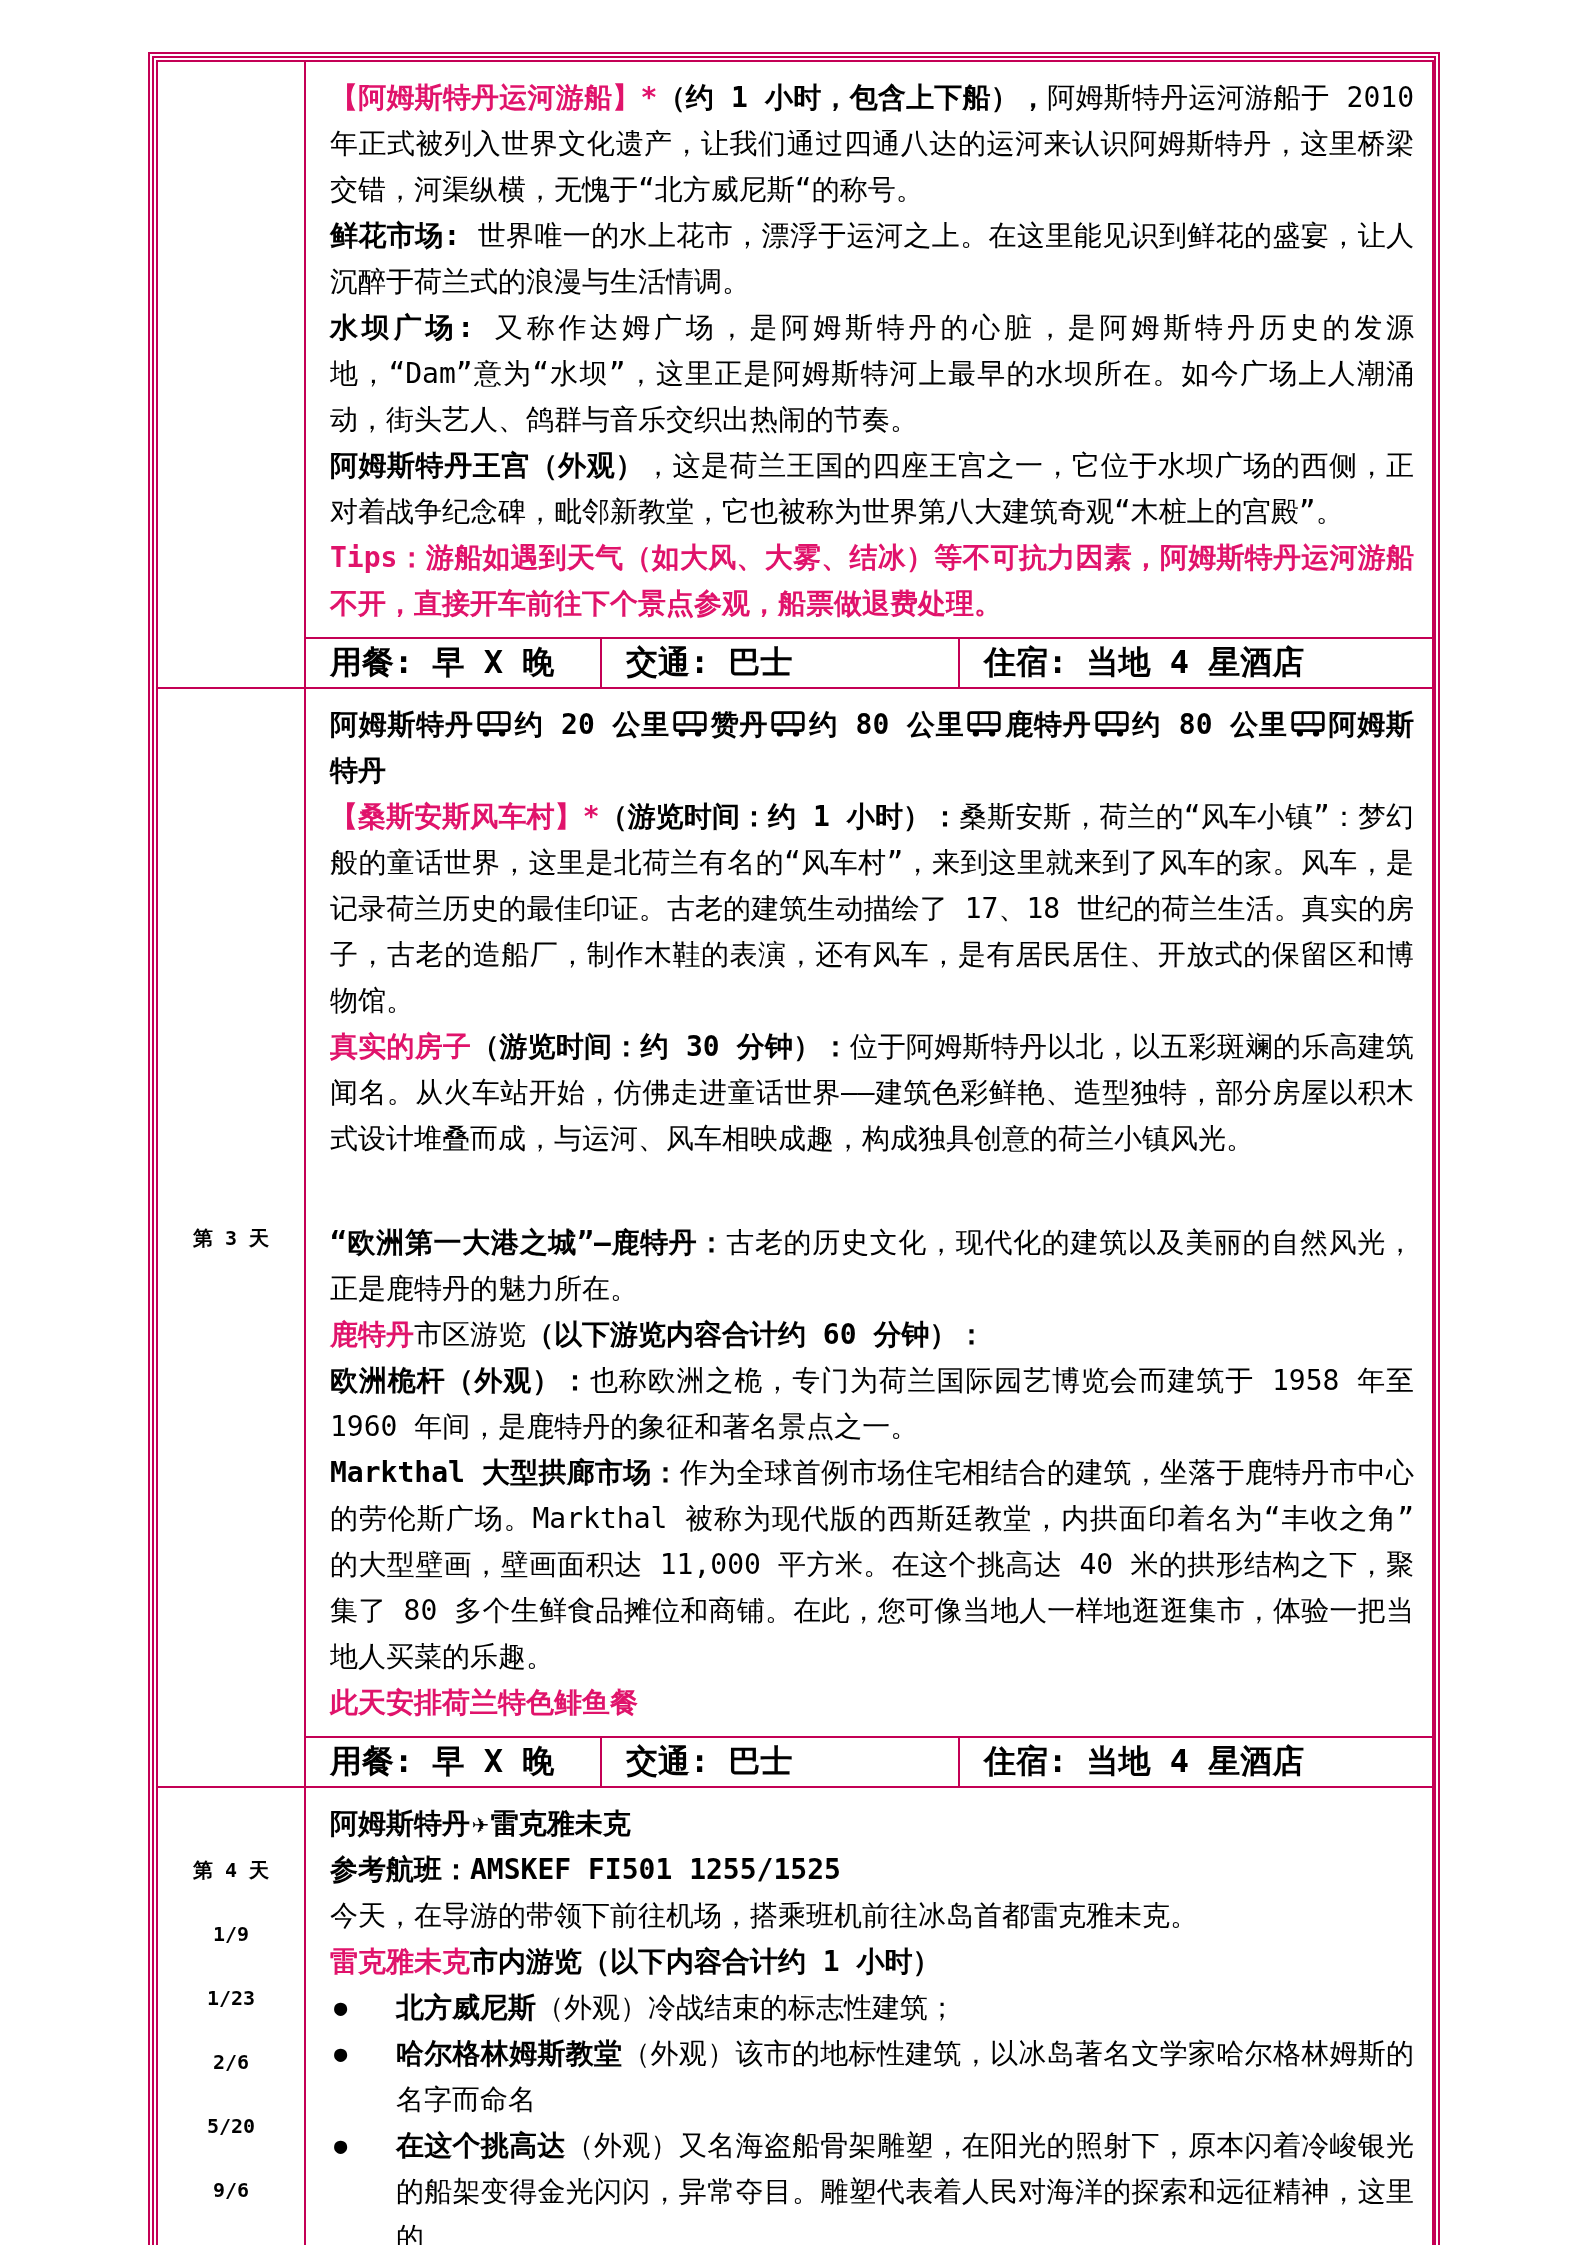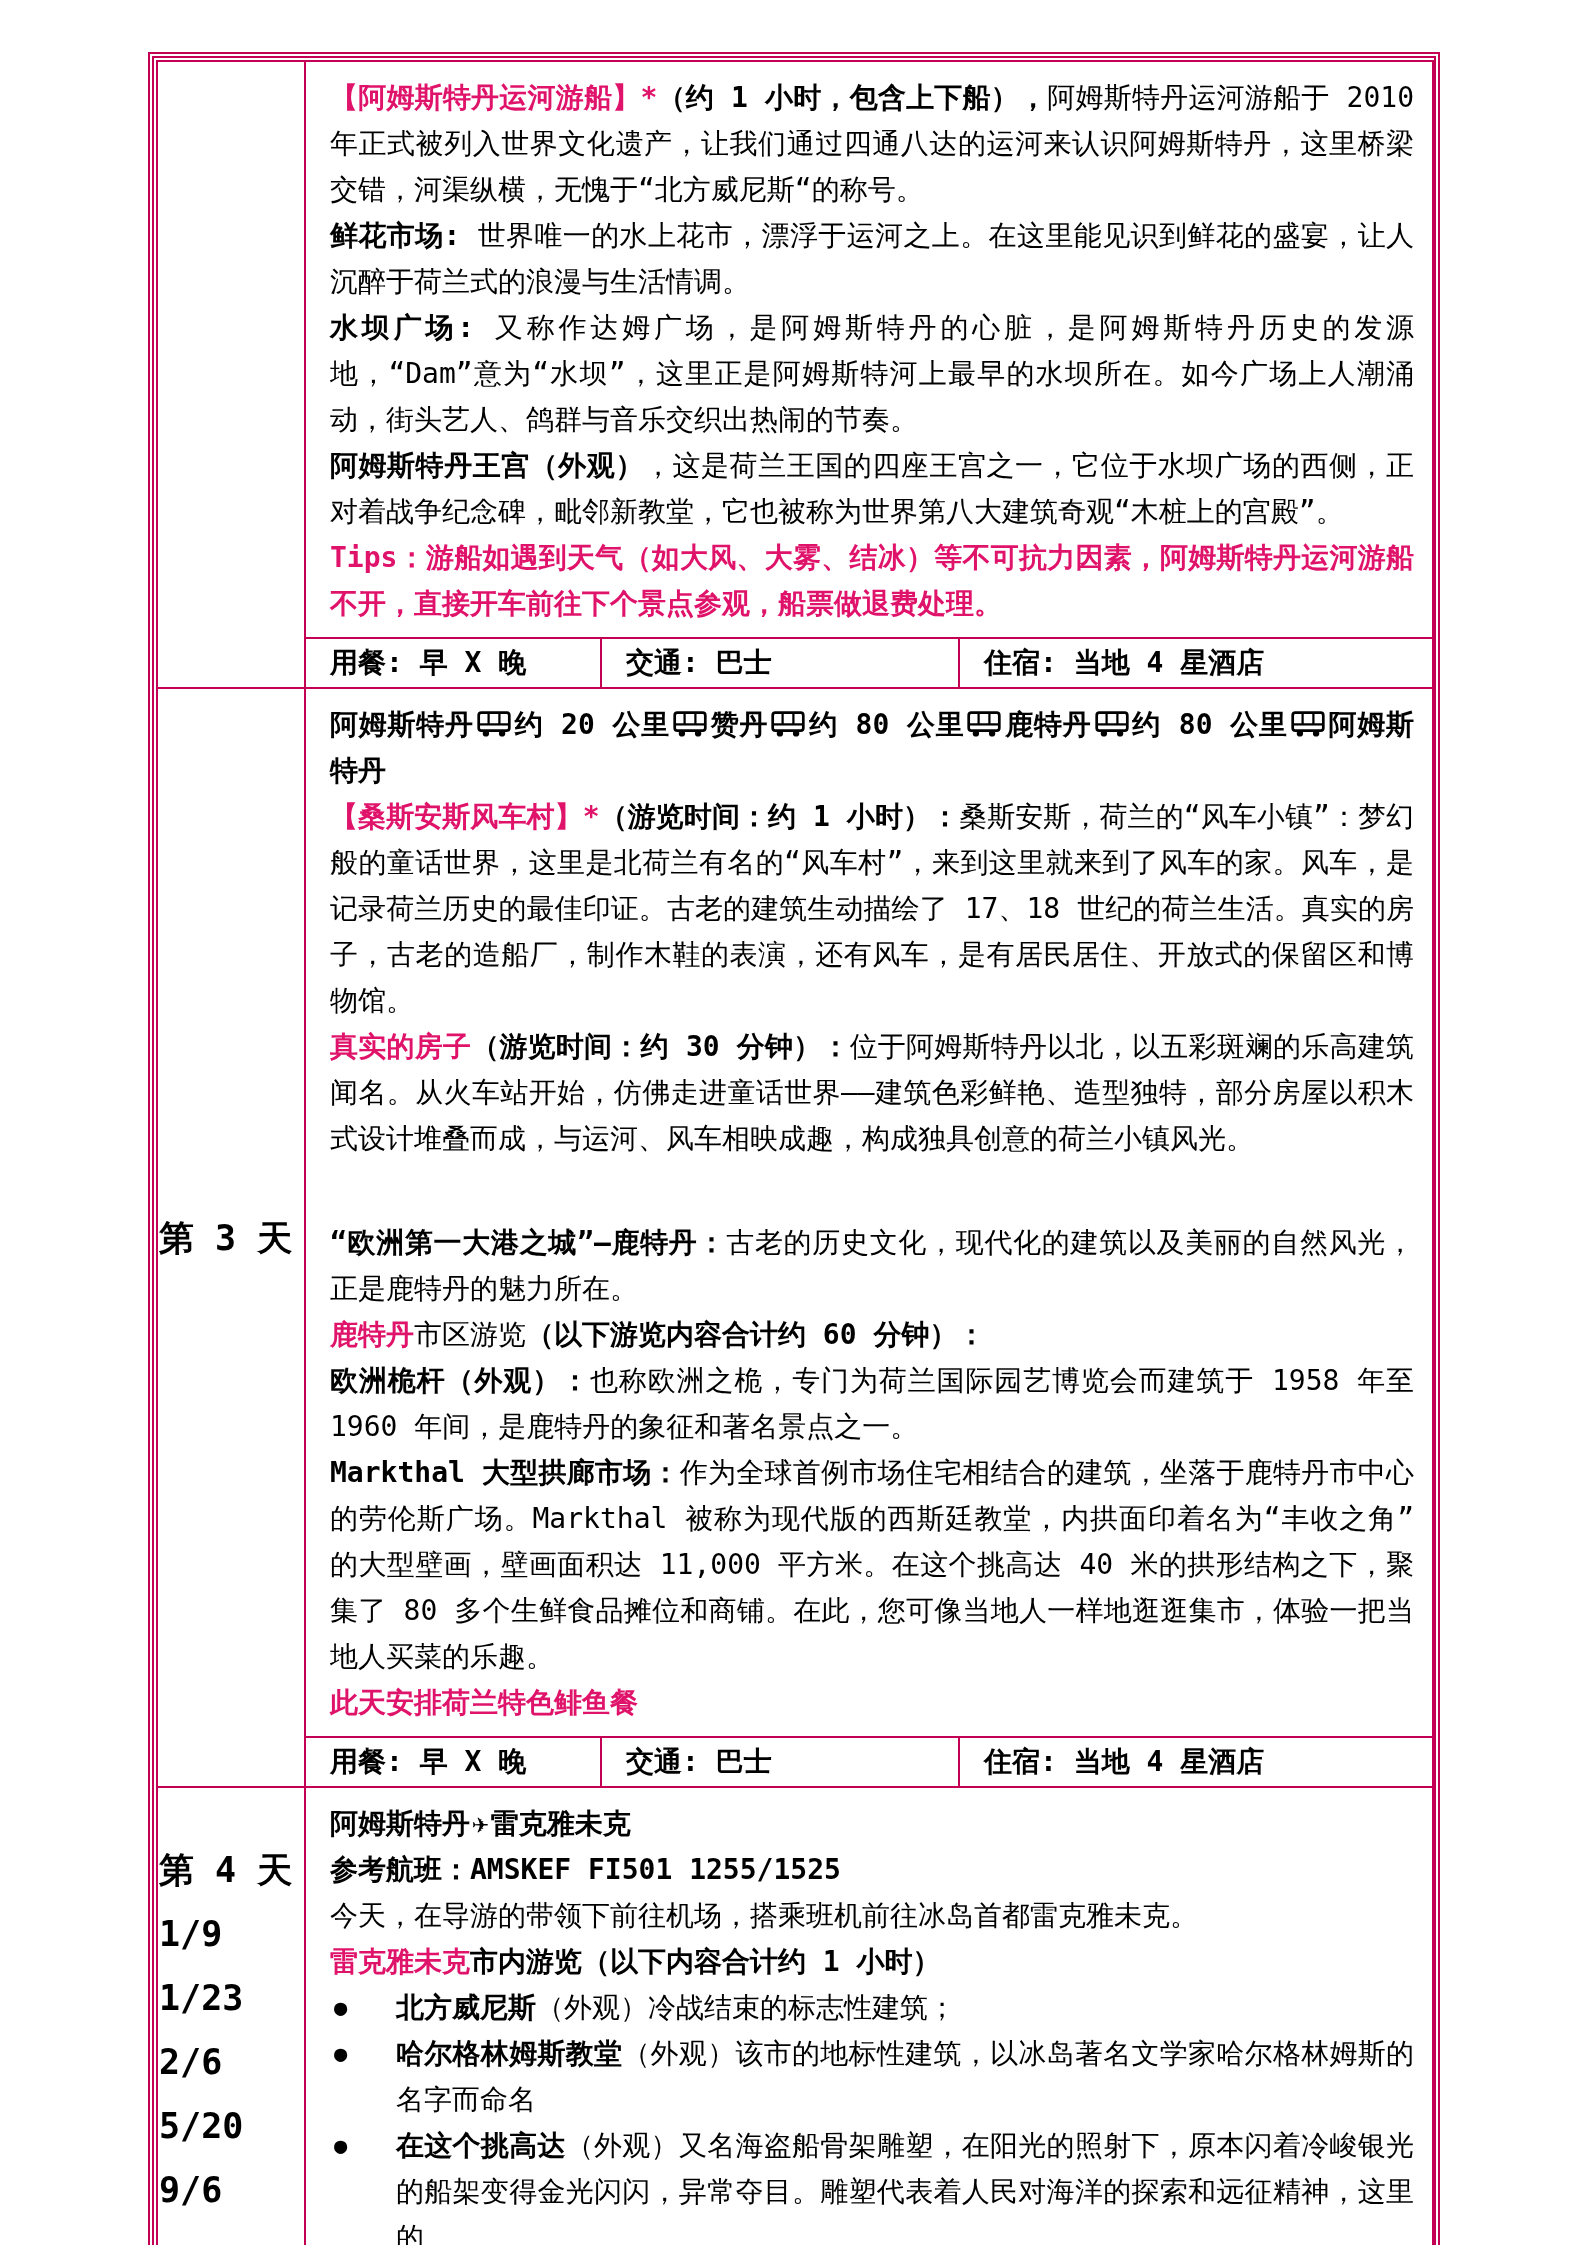--- a/index.html
+++ b/index.html
@@ -22,34 +22,34 @@
   }
   table.itinerary{
     border-collapse:collapse;width:100%;table-layout:fixed;
   }
   table.itinerary td{
     border:2px solid var(--border);
     vertical-align:middle;
     margin-left:36px;
   }
   .day-cell{
-    text-align:left;font-weight:bold;font-size:35px;line-height:46px;
+    text-align:center;font-weight:bold;font-size:20px;line-height:46px;
   }
   .day-cell .dayblock div{line-height:64px;}
   .content-cell{
     padding:13px 18px 10px 24px;
     font-size:28px;line-height:46px;
     text-align:justify;
     vertical-align:top;
   }
   .para{margin:0;}
   .pk{color:var(--accent);}
   .b{font-weight:bold;}
   .meal-cell{
-    font-weight:bold;font-size:28px;height:48px;
+    font-weight:bold;font-size:32px;height:48px;
     padding:0 20px 0 24px;white-space:nowrap;overflow:hidden;
   }
   .spacer{height:58px;}
   .bullet-item{display:flex;margin:0;}
   .bullet-marker{flex:none;width:62px;padding-left:4px;font-size:22px;}
   .bullet-body{flex:1;}
   .bus-wrap svg{width:36px;height:29px;vertical-align:-4px;margin:0 2px;}
   .plane{font-weight:bold;padding:0 2px;}
 </style>
 </head>

